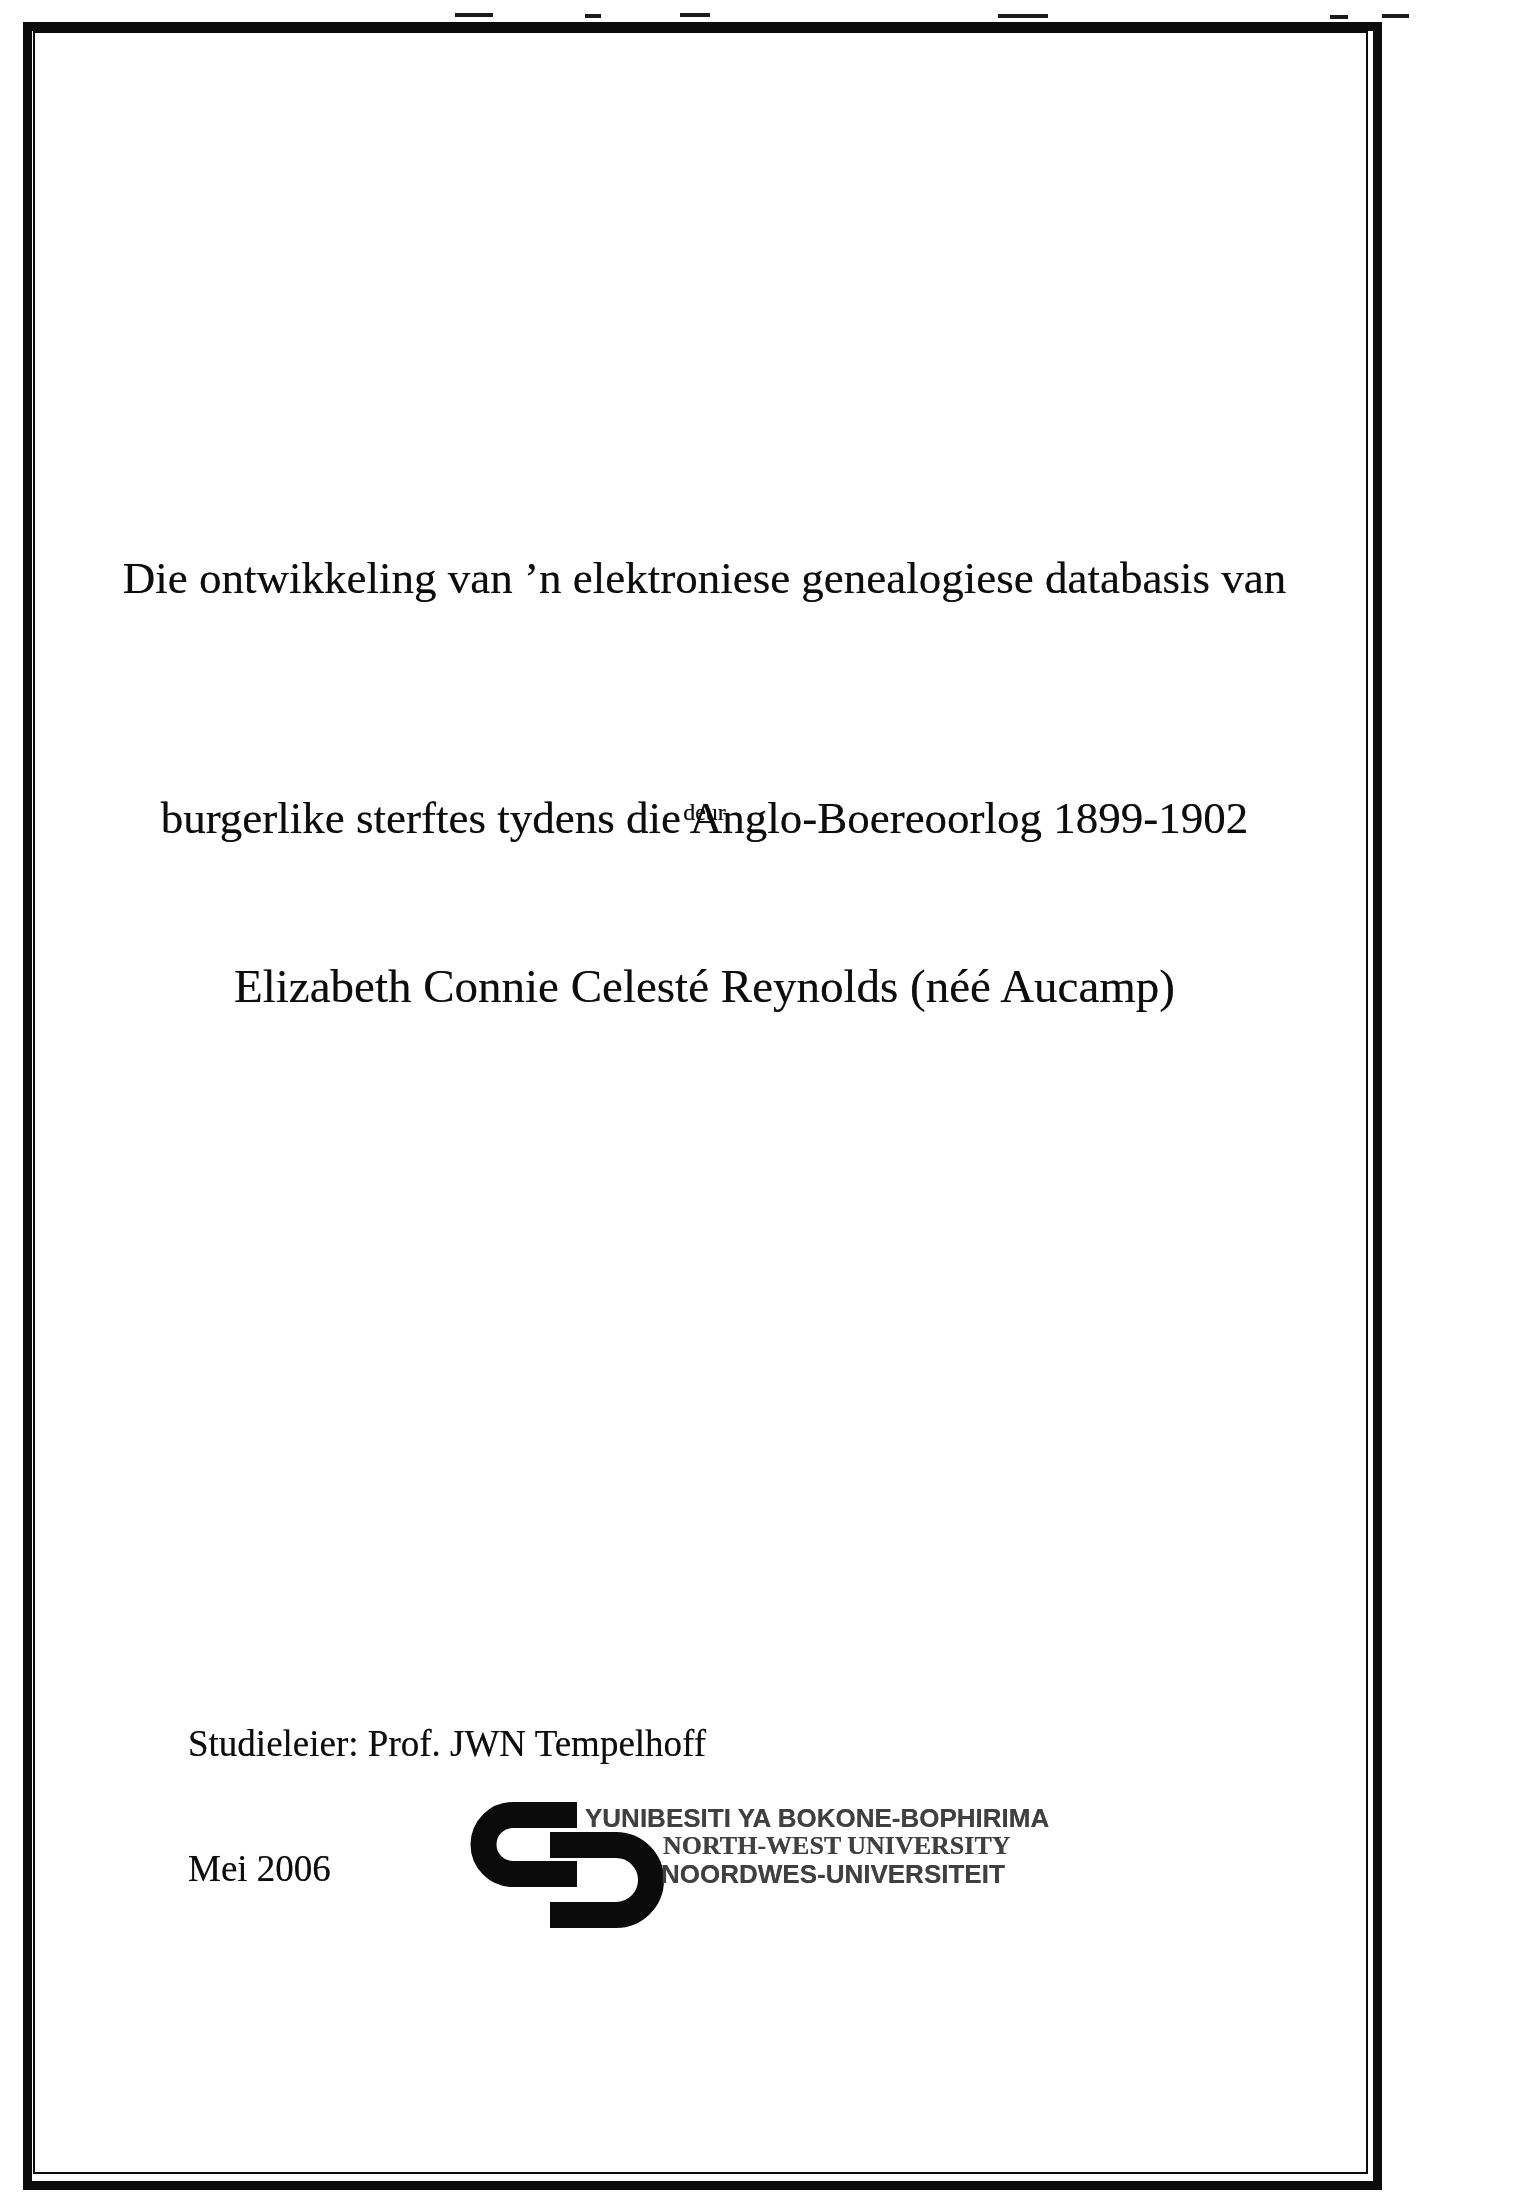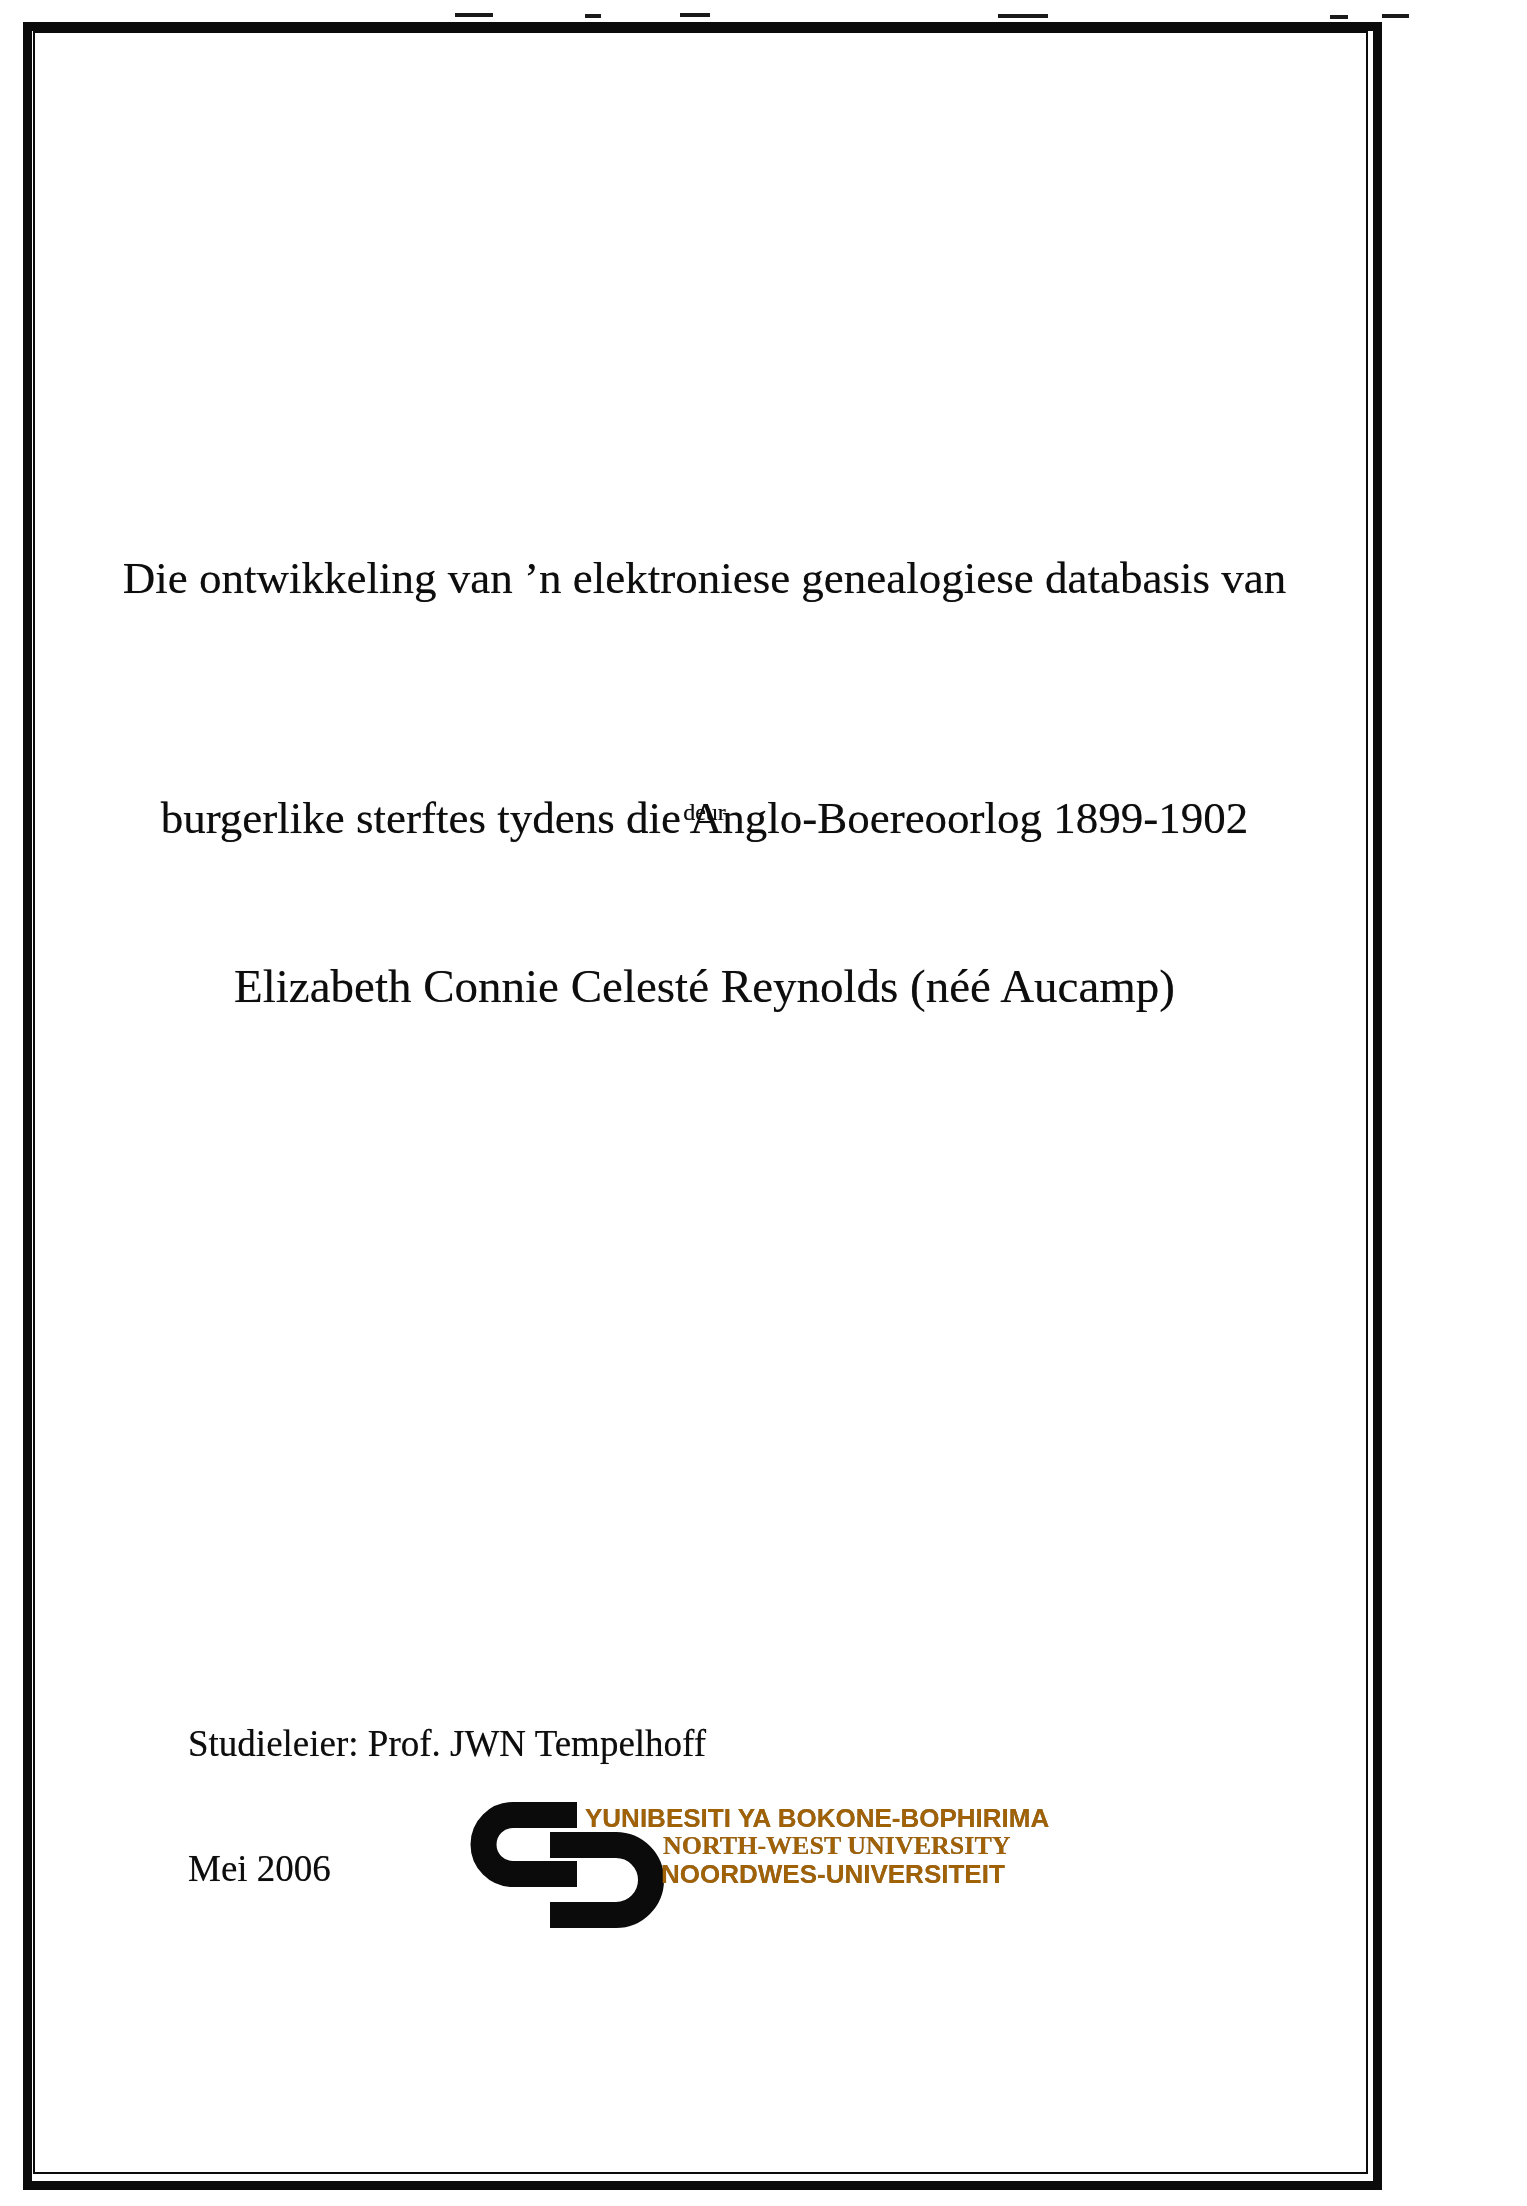--- a/index.html
+++ b/index.html
@@ -89,21 +89,21 @@
     position: absolute;
     left: 0; top: 0;
   }
   .logo-line {
     position: absolute;
     font-family: "Liberation Sans", "DejaVu Sans", sans-serif;
     font-weight: 700;
     font-size: 26px;
     line-height: 26px;
     letter-spacing: 0px;
-    color: #a16207;
+    color: #404040;
     white-space: pre;
     text-shadow: 0 0 0.5px rgba(0,0,0,0.5);
     text-align: center;
   }
   #logo-l1 { left: 117px; top: 3px;  }
   #logo-l2 { left: 195px; top: 31px; font-family: Liberation Serif, serif; }
   #logo-l3 { left: 193px; top: 59px; }
 </style>
 </head>
 <body>

